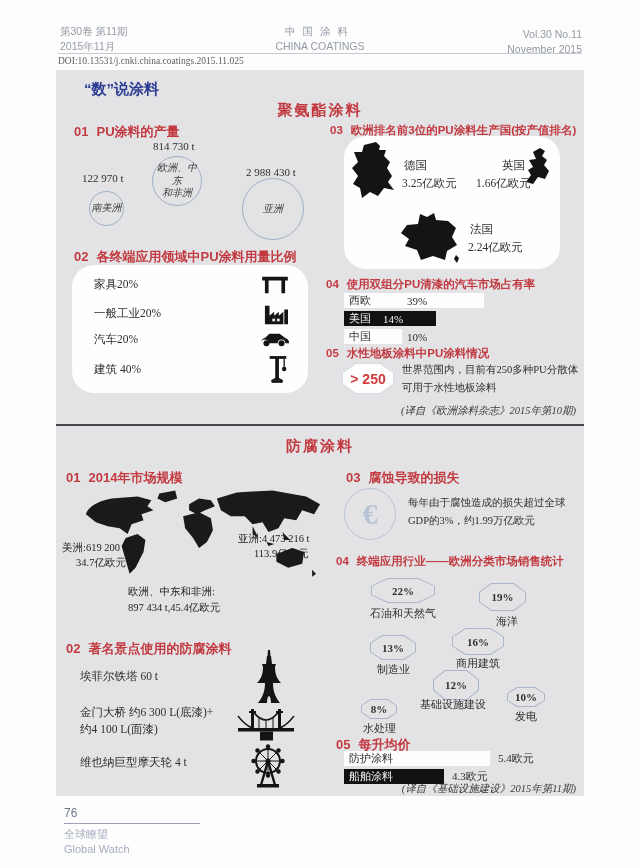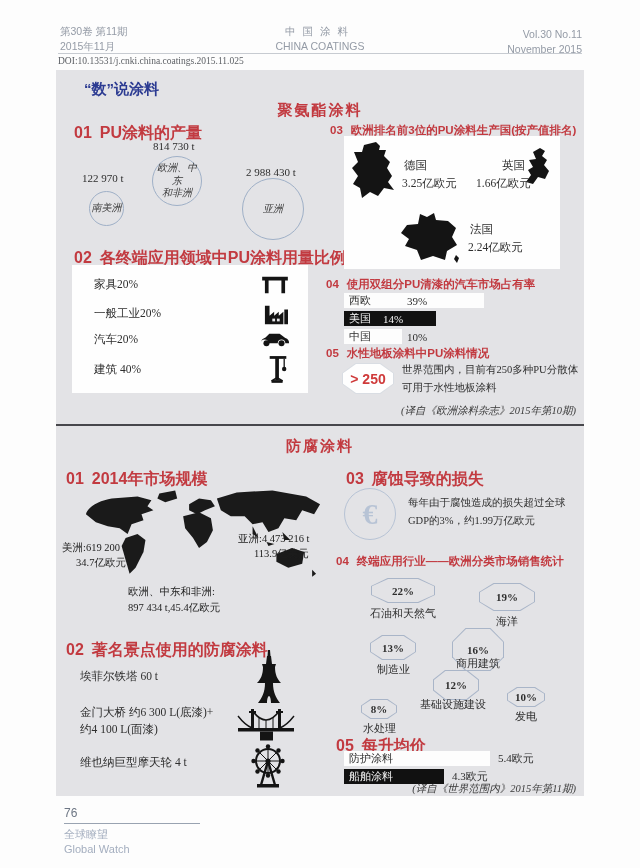--- a/index.html
+++ b/index.html
@@ -20,35 +20,35 @@
   .doi { font-size:9.5px; color:#5d6065; font-family:"Liberation Serif", serif; }
 
   
   .graybox { background:#e3e3e6; }
   .divider { background:#47474c; height:2px; }
 
   .page-title { font-family:"Liberation Sans", sans-serif; font-weight:bold; font-size:15px; color:#2c3b92; }
   .sec-title { font-family:"Liberation Sans", sans-serif; font-weight:bold; font-size:15px; color:#c23a40;
                width:528px; text-align:center; letter-spacing:2px; }
 
-  .h { font-family:"Liberation Sans", sans-serif; font-weight:bold; font-size:16px;
+  .h { font-family:"Liberation Sans", sans-serif; font-weight:bold; font-size:13px;
        color:#c23a40; white-space:nowrap; }
   .h .num { margin-right:8px; }
   .h.small { font-size:11.5px; }
 
   .txt { font-size:11.5px; color:#2e2e2e; white-space:nowrap; }
 
   
   .bubble { border:1px solid #9fb0c7; border-radius:50%;
             display:flex; align-items:center; justify-content:center; text-align:center; }
   .bubble span { font-style:italic; font-size:10px; color:#3a3a3a; line-height:1.25; }
   .bub-val { font-size:11px; color:#2e2e2e; white-space:nowrap; }
 
   
-  .whitebox { background:#fefefe; }
+  .whitebox { background:#fefefe;border-radius:22px; }
   .usage-box { display:flex; flex-direction:column; justify-content:space-around; padding:6px 18px 6px 22px; }
   .usage-row { display:flex; align-items:center; justify-content:space-between; }
   .usage-row .lbl { font-size:11.5px; color:#2e2e2e; }
   .usage-row svg { display:block; }
 
   
   .bar-row { display:flex; align-items:center; margin-bottom:3px; }
   .bar { height:15px; display:flex; align-items:center; padding-left:5px; gap:12px;
          font-size:11px; white-space:nowrap; }
   .bar.light { background:#fdfdfd; color:#2e2e2e;gap:36px; }
@@ -312,37 +312,37 @@
   </div>
 
   <div class="abs badge" style="left:371px; top:578px; width:64px; height:25px;">
     <div class="oct oct-outer"></div>
     <div class="oct oct-inner">
         <span class="pct">22%</span>
       </div>
   </div>
   <div class="abs badge-lbl" style="left:370px; top:606px;">石油和天然气</div>
 
-  <div class="abs badge" style="left:479px; top:583px; width:56px; height:28px;">
+  <div class="abs badge" style="left:479px; top:583px; width:47px; height:28px;">
     <div class="oct oct-outer"></div>
     <div class="oct oct-inner">
         <span class="pct">19%</span>
       </div>
   </div>
   <div class="abs badge-lbl" style="left:496px; top:614px;">海洋</div>
 
   <div class="abs badge" style="left:370px; top:635px; width:46px; height:25px;">
     <div class="oct oct-outer"></div>
     <div class="oct oct-inner">
         <span class="pct">13%</span>
       </div>
   </div>
   <div class="abs badge-lbl" style="left:377px; top:662px;">制造业</div>
 
-  <div class="abs badge" style="left:452px; top:628px; width:52px; height:43px;">
+  <div class="abs badge" style="left:452px; top:628px; width:52px; height:27px;">
     <div class="oct oct-outer"></div>
     <div class="oct oct-inner">
         <span class="pct">16%</span>
       </div>
   </div>
   <div class="abs badge-lbl" style="left:456px; top:656px;">商用建筑</div>
 
   <div class="abs badge" style="left:425px; top:670px; width:46px; height:30px;margin-left:8px;">
     <div class="oct oct-outer"></div>
     <div class="oct oct-inner">
@@ -377,21 +377,21 @@
       </div>
       <span class="bar-ext-val">5.4欧元</span>
     </div>
     <div class="bar-row">
       <div class="bar dark" style="width: 100px;">
         <span>船舶涂料</span>
       </div>
       <span class="bar-ext-val">4.3欧元</span>
     </div>
   </div>
-  <div class="abs cite" style="left:330px; top:782px;">(译自《世界范围内》2015年第11期)</div>
+  <div class="abs cite" style="left:330px; top:782px;">(译自《基础设施建设》2015年第11期)</div>
 
   <div class="abs pgnum" style="left:64px; top:806px;">76</div>
   <div class="abs foot-rule" style="left:64px; top:823px; width:136px;"></div>
   <div class="abs foot-txt" style="left:64px; top:827px;">
     <div>全球瞭望</div>
     <div>Global Watch</div>
   </div>
 
 </div>
 

